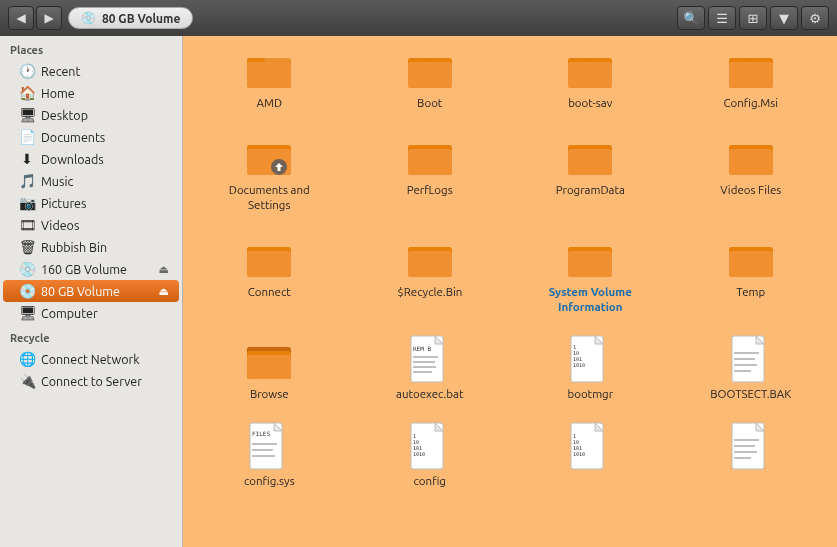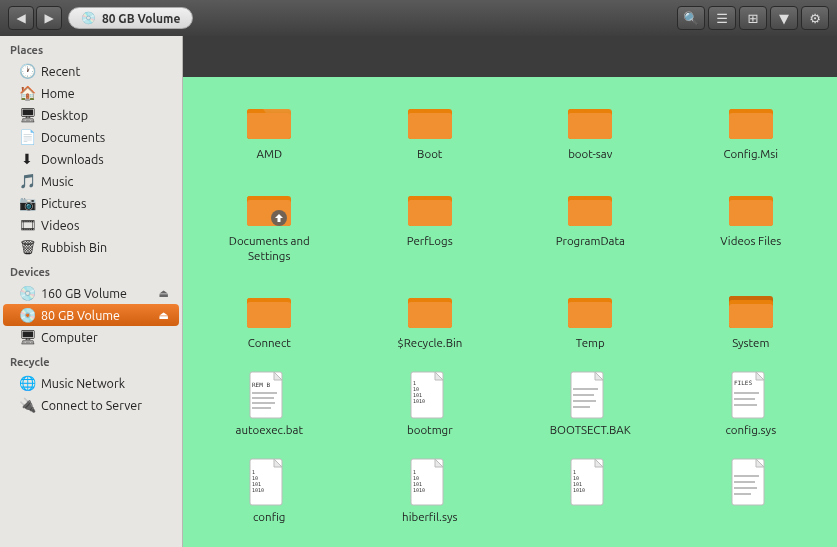--- a/index.html
+++ b/index.html
@@ -121,24 +121,23 @@
       font-size: 11px;
       color: #666;
     }
     .sidebar-item.active .eject-icon {
       color: #fff;
     }
 
     
     .file-area {
       flex: 1;
-      background: #86efac;
+      background: #fdba74;
       overflow-y: auto;
-      padding: 12px 8px;
-      margin-top: 41px;
+      padding: 2px 8px;
     }
     .file-grid {
       display: grid;
       grid-template-columns: repeat(4, 1fr);
       gap: 4px;
       row-gap: 8px;
     }
     .file-item {
       display: flex;
       flex-direction: column;
@@ -229,40 +228,39 @@
     </div>
     <div class="sidebar-item">
       <span class="item-icon">🎞</span>
       <span>Videos</span>
     </div>
     <div class="sidebar-item">
       <span class="item-icon">🗑</span>
       <span>Rubbish Bin</span>
     </div>
 
-    <div class="sidebar-section-label">Devices</div>
     <div class="sidebar-item">
       <span class="item-icon">💿</span>
       <span>160 GB Volume</span>
       <span class="eject-icon">⏏</span>
     </div>
     <div class="sidebar-item active">
       <span class="item-icon">💿</span>
       <span>80 GB Volume</span>
       <span class="eject-icon">⏏</span>
     </div>
     <div class="sidebar-item">
       <span class="item-icon">🖥</span>
       <span>Computer</span>
     </div>
 
     <div class="sidebar-section-label">Recycle</div>
     <div class="sidebar-item">
       <span class="item-icon">🌐</span>
-      <span>Music Network</span>
+      <span>Connect Network</span>
     </div>
     <div class="sidebar-item">
       <span class="item-icon">🔌</span>
       <span>Connect to Server</span>
     </div>
   </div>
 
   <div class="file-area">
     <div class="file-grid">
 
@@ -359,38 +357,46 @@
 
       <div class="file-item">
         <svg class="file-icon folder-svg" viewBox="0 0 48 48" xmlns="http://www.w3.org/2000/svg">
           <rect x="2" y="14" width="44" height="30" rx="3" fill="#e8800a"></rect>
           <rect x="2" y="18" width="44" height="26" rx="3" fill="#f09030"></rect>
           <path d="M2 17 Q2 14 5 14 L18 14 L21 18 L2 18 Z" fill="#e8800a"></path>
         </svg>
         <span class="file-name">$Recycle.Bin</span>
       </div>
 
+      <div class="file-item">
+        <svg class="file-icon folder-svg" viewBox="0 0 48 48" xmlns="http://www.w3.org/2000/svg">
+          <rect x="2" y="14" width="44" height="30" rx="3" fill="#e8800a"></rect>
+          <rect x="2" y="18" width="44" height="26" rx="3" fill="#f09030"></rect>
+          <path d="M2 17 Q2 14 5 14 L18 14 L21 18 L2 18 Z" fill="#e8800a"></path>
+        </svg>
+        <span class="file-name blue">System Volume Information</span>
+      </div>
 
       <div class="file-item">
         <svg class="file-icon folder-svg" viewBox="0 0 48 48" xmlns="http://www.w3.org/2000/svg">
           <rect x="2" y="14" width="44" height="30" rx="3" fill="#e8800a"></rect>
           <rect x="2" y="18" width="44" height="26" rx="3" fill="#f09030"></rect>
           <path d="M2 17 Q2 14 5 14 L18 14 L21 18 L2 18 Z" fill="#e8800a"></path>
         </svg>
         <span class="file-name">Temp</span>
       </div>
 
       <div class="file-item">
         <svg class="file-icon folder-svg" viewBox="0 0 48 48" xmlns="http://www.w3.org/2000/svg">
           <rect x="2" y="12" width="44" height="32" rx="3" fill="#c86808"></rect>
           <rect x="2" y="16" width="44" height="28" rx="3" fill="#e8800a"></rect>
           <rect x="2" y="20" width="44" height="24" rx="3" fill="#f09030"></rect>
           <path d="M2 15 Q2 12 5 12 L20 12 L23 16 L2 16 Z" fill="#c86808"></path>
         </svg>
-        <span class="file-name">System</span>
+        <span class="file-name">Browse</span>
       </div>
 
 
       <div class="file-item">
         <svg class="file-icon" viewBox="0 0 40 48" xmlns="http://www.w3.org/2000/svg">
           <rect x="1" y="1" width="32" height="46" rx="2" fill="white" stroke="#bbb" stroke-width="1"></rect>
           <path d="M25 1 L33 9 L25 9 Z" fill="#ddd"></path>
           <path d="M25 1 L33 9 L25 9 L25 1" fill="#e8e8e8" stroke="#bbb" stroke-width="1"></path>
           <text x="3" y="16" font-size="6" fill="#333" font-family="monospace">REM B</text>
           <line x1="3" y1="22" x2="28" y2="22" stroke="#aaa" stroke-width="1.5"></line>
@@ -442,41 +448,30 @@
           <rect x="1" y="1" width="32" height="46" rx="2" fill="white" stroke="#bbb" stroke-width="1"></rect>
           <path d="M25 1 L33 9 L25 9 L25 1" fill="#e8e8e8" stroke="#bbb" stroke-width="1"></path>
           <text x="3" y="16" font-size="5" fill="#333" font-family="monospace">1</text>
           <text x="3" y="22" font-size="5" fill="#333" font-family="monospace">10</text>
           <text x="3" y="28" font-size="5" fill="#333" font-family="monospace">101</text>
           <text x="3" y="34" font-size="5" fill="#333" font-family="monospace">1010</text>
         </svg>
         <span class="file-name">config</span>
       </div>
 
+
       <div class="file-item">
         <svg class="file-icon" viewBox="0 0 40 48" xmlns="http://www.w3.org/2000/svg">
           <rect x="1" y="1" width="32" height="46" rx="2" fill="white" stroke="#bbb" stroke-width="1"></rect>
           <path d="M25 1 L33 9 L25 9 L25 1" fill="#e8e8e8" stroke="#bbb" stroke-width="1"></path>
           <text x="3" y="16" font-size="5" fill="#333" font-family="monospace">1</text>
           <text x="3" y="22" font-size="5" fill="#333" font-family="monospace">10</text>
           <text x="3" y="28" font-size="5" fill="#333" font-family="monospace">101</text>
           <text x="3" y="34" font-size="5" fill="#333" font-family="monospace">1010</text>
         </svg>
-        <span class="file-name">hiberfil.sys</span>
-      </div>
-
-      <div class="file-item">
-        <svg class="file-icon" viewBox="0 0 40 48" xmlns="http://www.w3.org/2000/svg">
-          <rect x="1" y="1" width="32" height="46" rx="2" fill="white" stroke="#bbb" stroke-width="1"></rect>
-          <path d="M25 1 L33 9 L25 9 L25 1" fill="#e8e8e8" stroke="#bbb" stroke-width="1"></path>
-          <text x="3" y="16" font-size="5" fill="#333" font-family="monospace">1</text>
-          <text x="3" y="22" font-size="5" fill="#333" font-family="monospace">10</text>
-          <text x="3" y="28" font-size="5" fill="#333" font-family="monospace">101</text>
-          <text x="3" y="34" font-size="5" fill="#333" font-family="monospace">1010</text>
-        </svg>
 
       </div>
 
       <div class="file-item">
         <svg class="file-icon" viewBox="0 0 40 48" xmlns="http://www.w3.org/2000/svg">
           <rect x="1" y="1" width="32" height="46" rx="2" fill="white" stroke="#bbb" stroke-width="1"></rect>
           <path d="M25 1 L33 9 L25 9 L25 1" fill="#e8e8e8" stroke="#bbb" stroke-width="1"></path>
           <line x1="3" y1="18" x2="28" y2="18" stroke="#aaa" stroke-width="1.5"></line>
           <line x1="3" y1="24" x2="24" y2="24" stroke="#aaa" stroke-width="1.5"></line>
           <line x1="3" y1="30" x2="26" y2="30" stroke="#aaa" stroke-width="1.5"></line>

